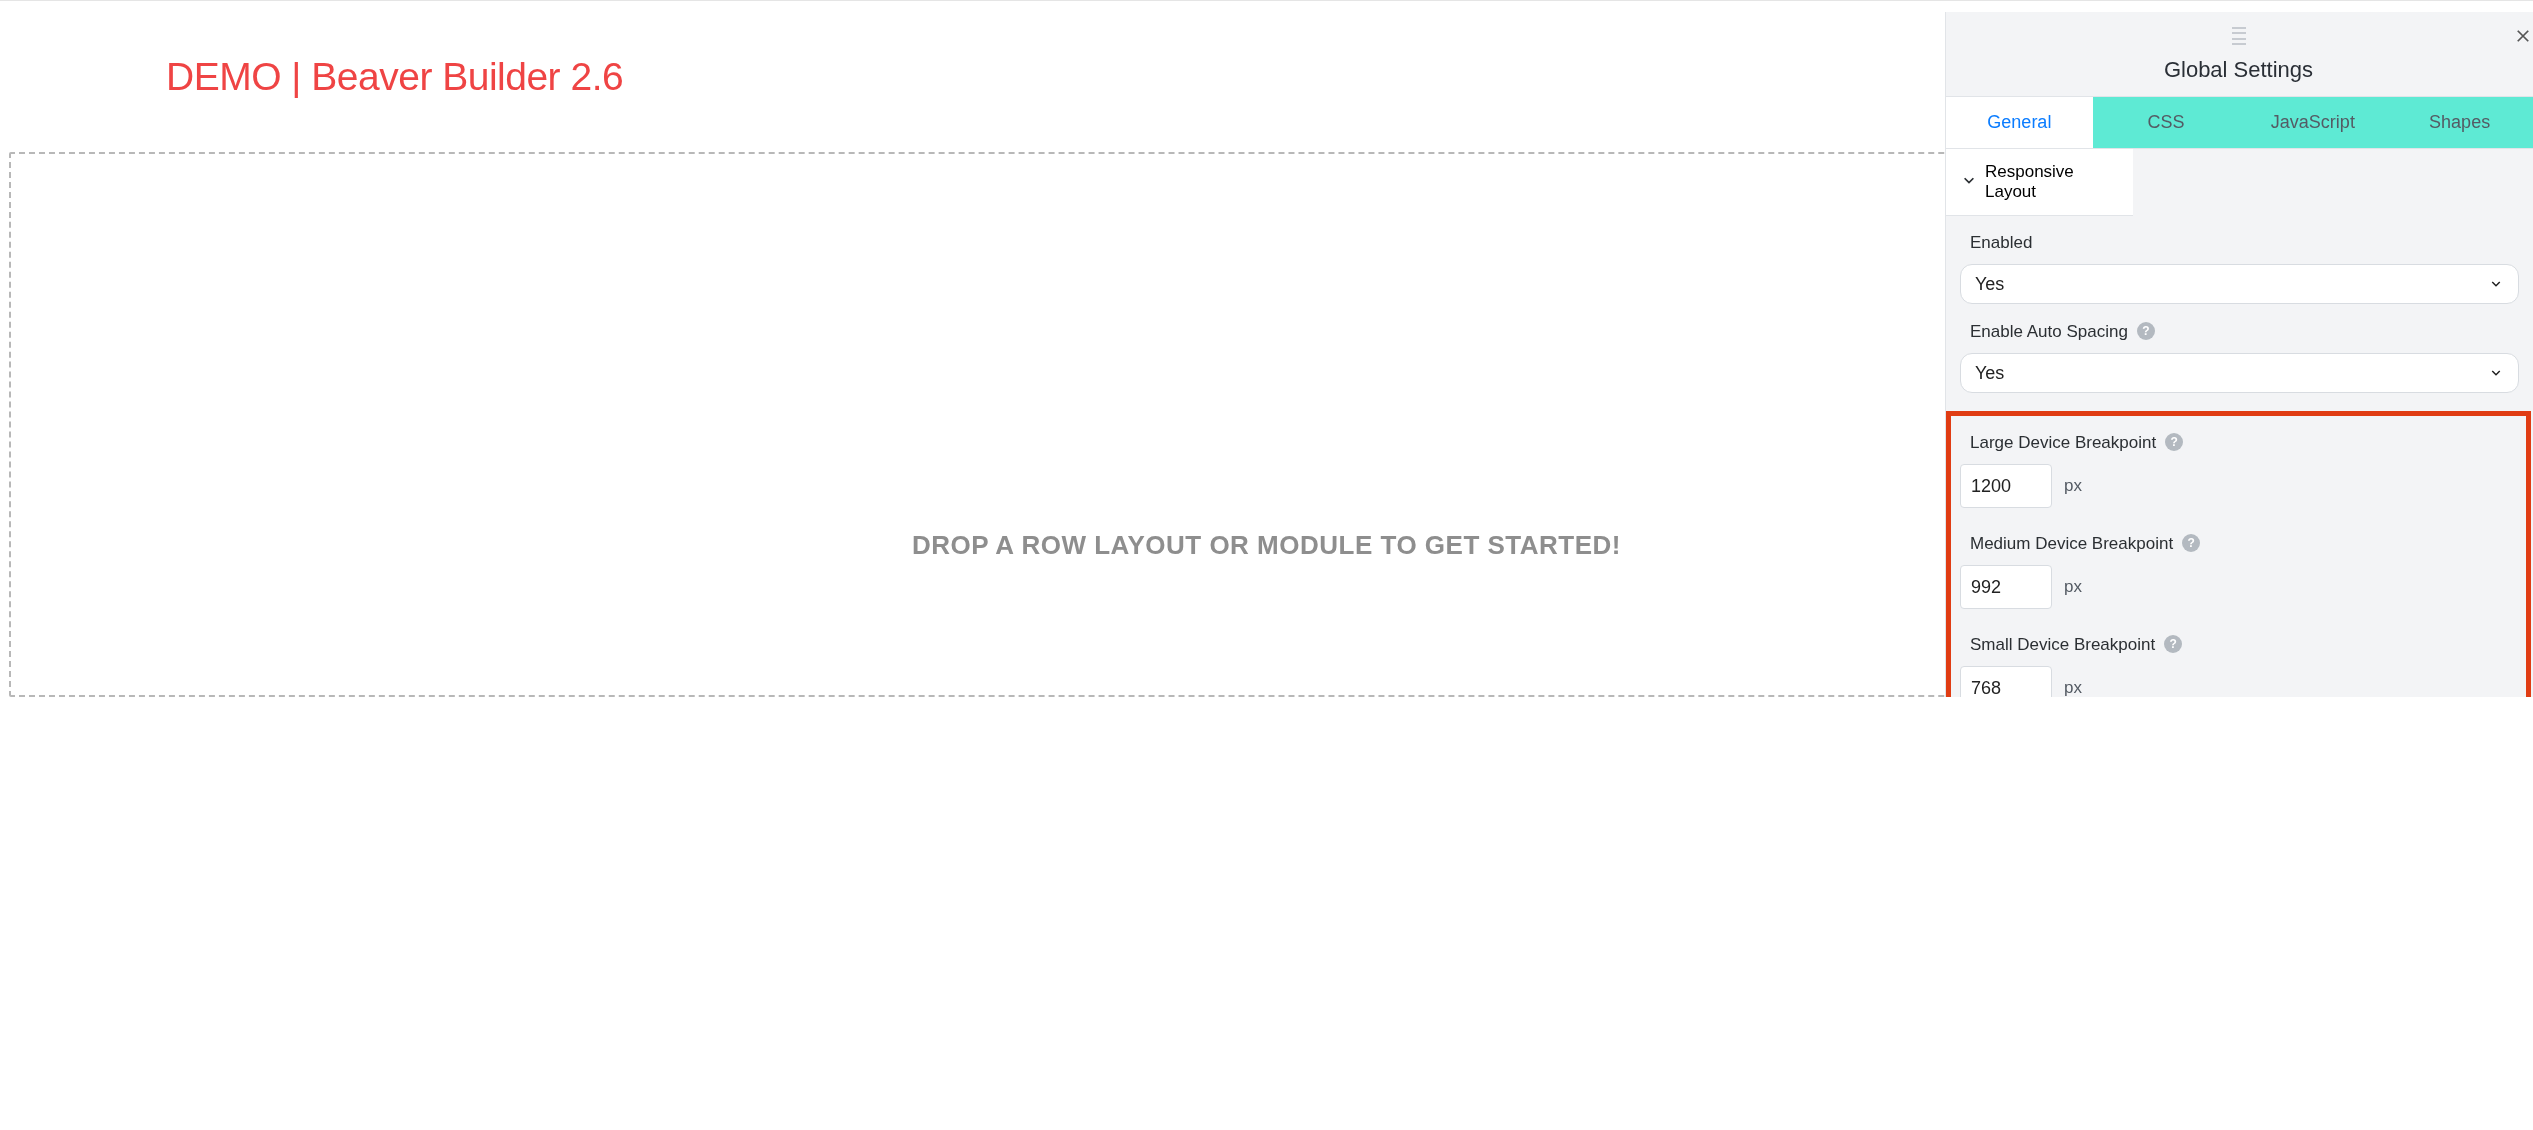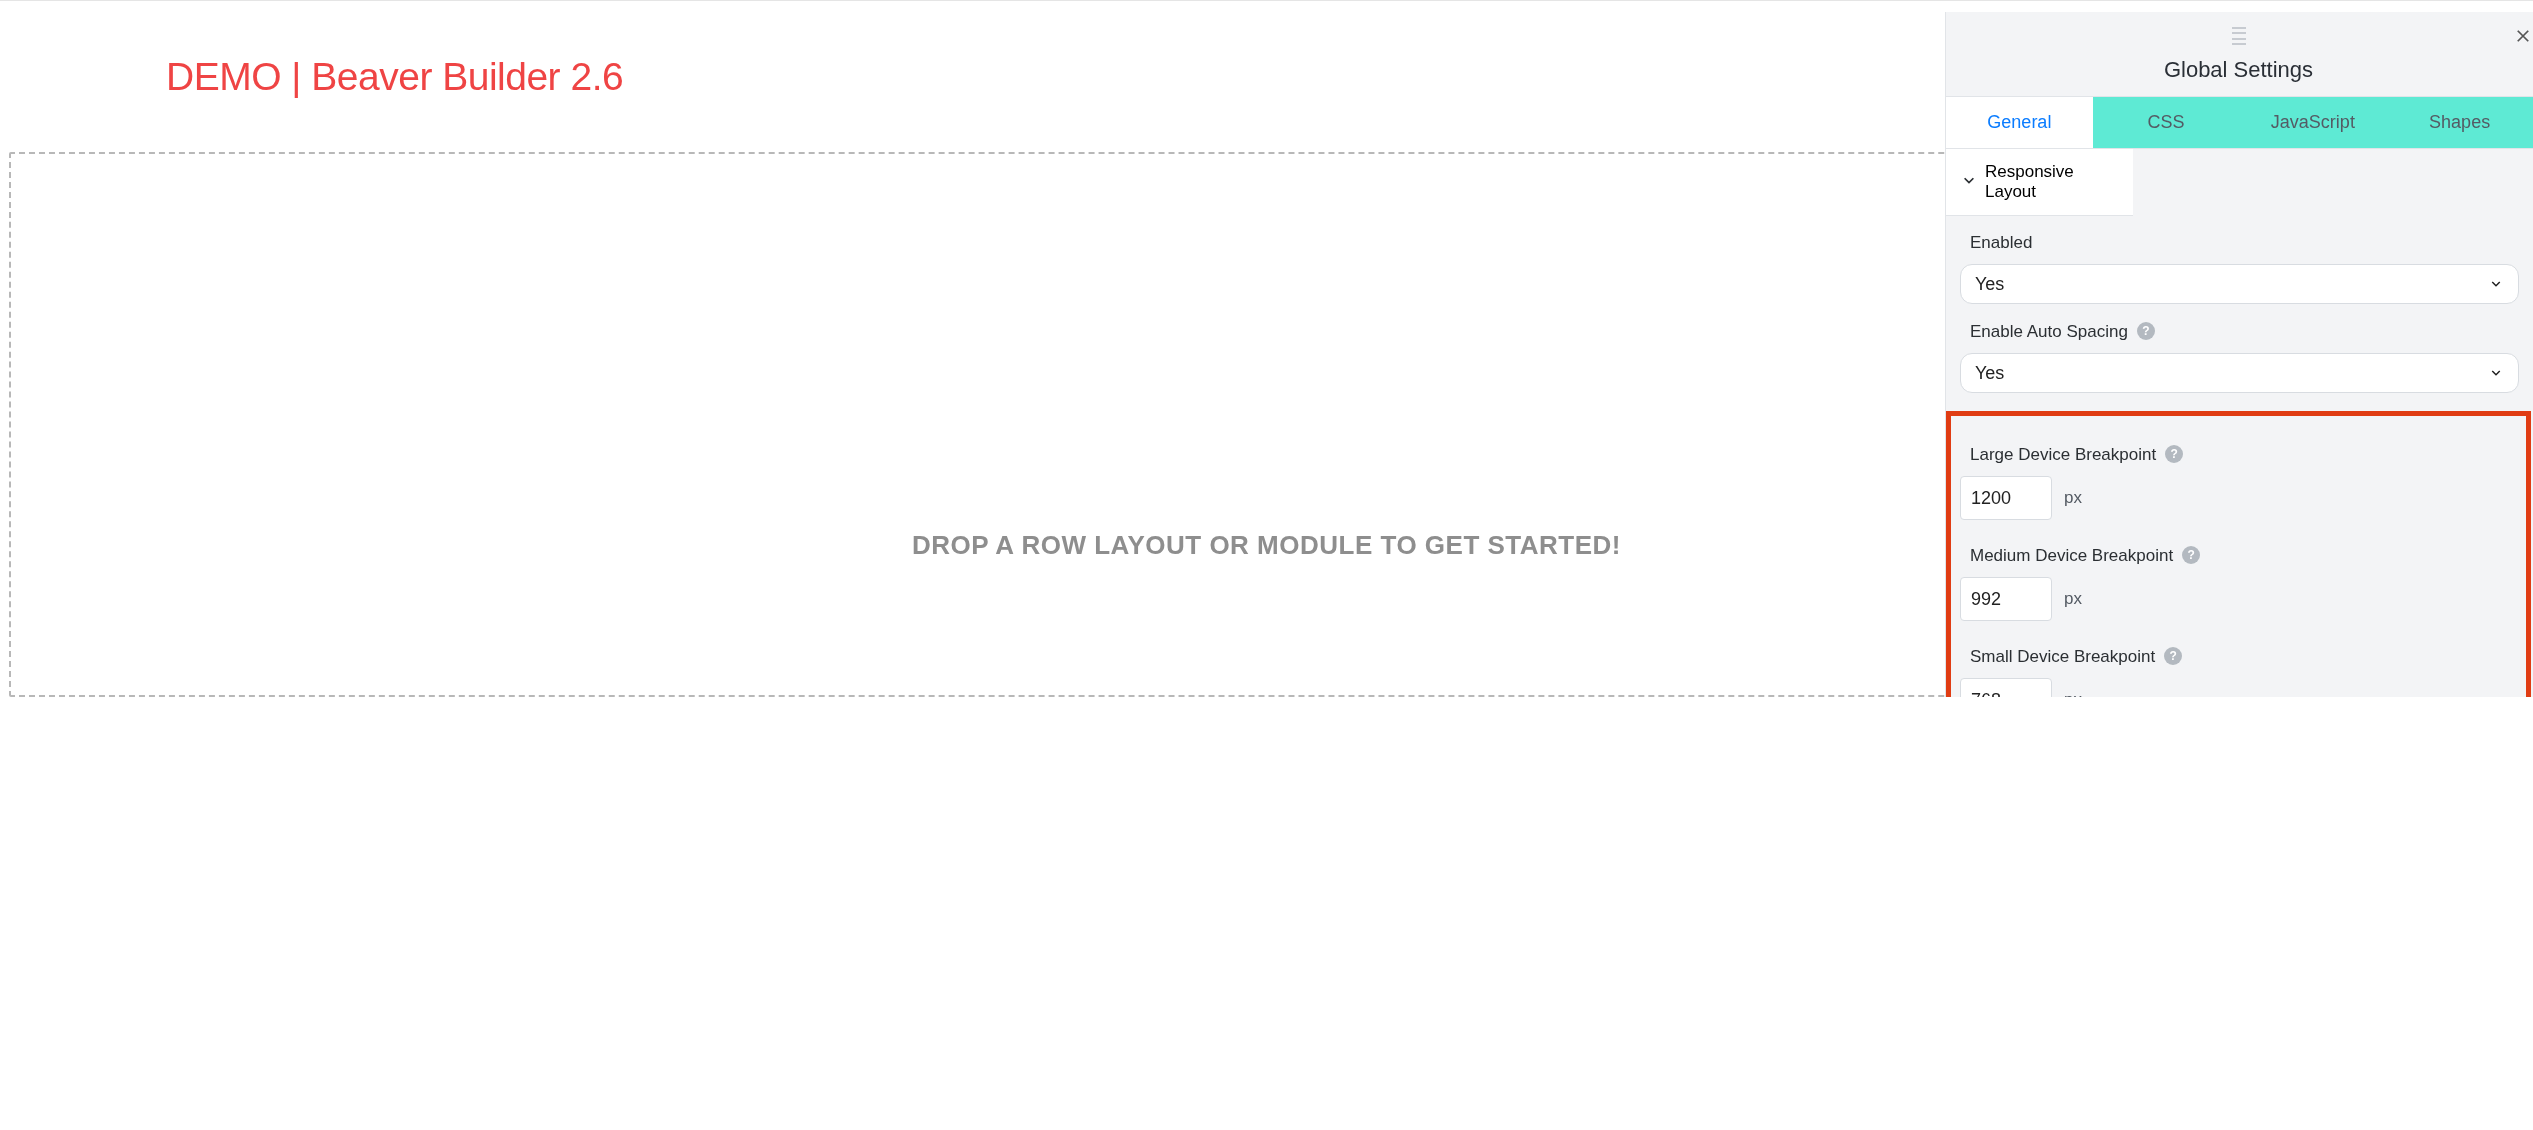--- a/index.html
+++ b/index.html
@@ -238,21 +238,21 @@
       <div class="select-box">
         <span>Yes</span>
         <span class="select-caret">
           <svg viewBox="0 0 16 16" fill="none" stroke="#222" stroke-width="2">
               <path d="M3 6 L8 11 L13 6"></path>
             </svg>
         </span>
       </div>
     </div>
 
-    <div class="bp-group" style="position:relative; padding:34px 0 0 0;">
+    <div class="bp-group" style="position:relative; padding:22px 0 0 0;">
 
       <div class="highlight-box" style="left:-14px; right:-12px; top:0; bottom:-40px;"></div>
 
       <div class="field">
         <div class="field-label">
           <span>Large Device Breakpoint</span>
           <span class="help-icon">?</span>
         </div>
         <div class="number-row">
           <input class="number-input" value="1200" style="">

